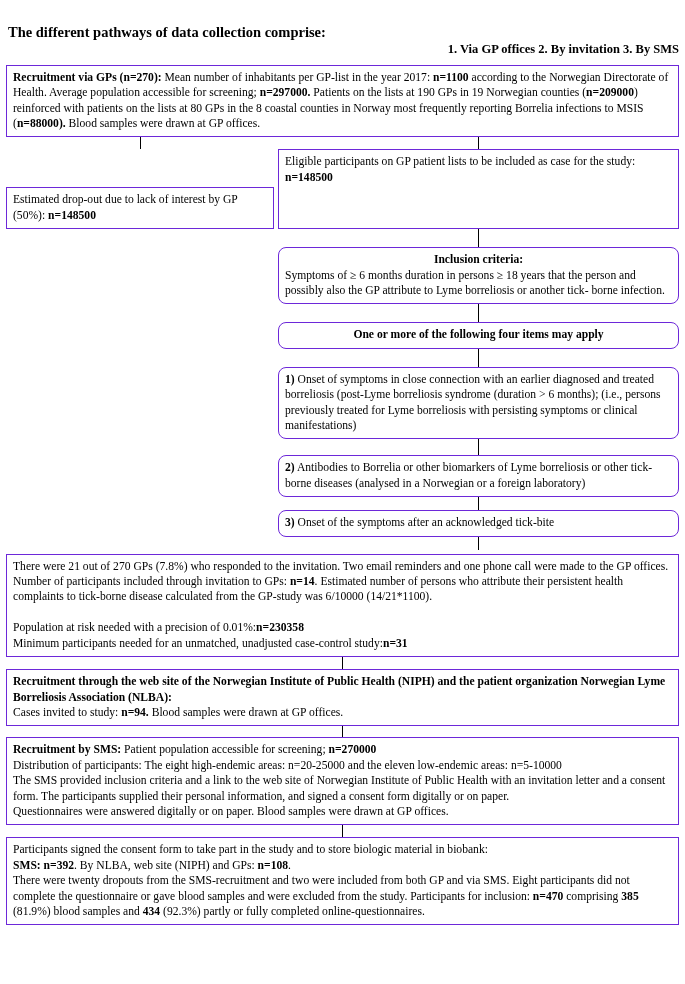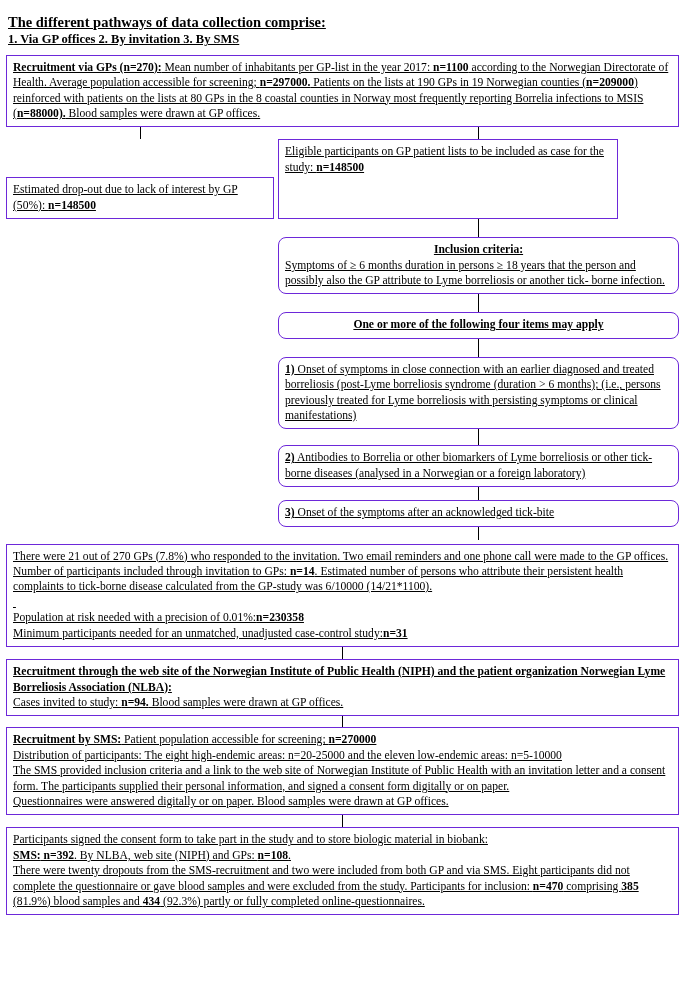--- a/index.html
+++ b/index.html
@@ -13,34 +13,34 @@
     font-family: "Liberation Serif", serif;
     color: #000000;
     position: relative;
     overflow: hidden;
   }
   .page {
     position: relative;
     width: 685px;
     height: 984px;
     box-sizing: border-box;
-    padding: 13px 6px 0 6px;
-    text-decoration: underline;
+    padding: 23px 6px 0 6px;
   }
   .title {
     font-size: 14.5px;
     font-weight: bold;
     line-height: 1.25;
     margin: 0 0 1px 2px;
   }
   .subtitle {
     font-size: 12.5px;
     font-weight: bold;
     line-height: 1.25;
     margin: 0 0 7px 2px;
+    text-align: right;
   }
   .box {
     border: 1px solid #6d28d9;
     box-sizing: border-box;
     padding: 4px 6px 5px 6px;
     font-size: 11.6px;
     line-height: 1.33;
     background: #ffffff;
     position: relative;
   }
@@ -50,21 +50,21 @@
   .b { font-weight: bold; }
   .bold-center { font-weight: bold; text-align: center; }
   .row {
     display: flex;
     align-items: stretch;
   }
 
   
   .w-full { width: 673px; }
   .indent-left { width: 268px; margin-top: 38px; }
-  .indent-right { width: 340px; margin-left: 4px; }
+  .indent-right { width: 401px; margin-left: 4px; }
   .sub { width: 401px; margin-left: 272px; border-radius: 8px; }
   .stem-left {
     width: 268px;
     display: flex;
     justify-content: center;
   }
   .stem-sub {
     width: 401px;
     margin-left: 272px;
     display: flex;

